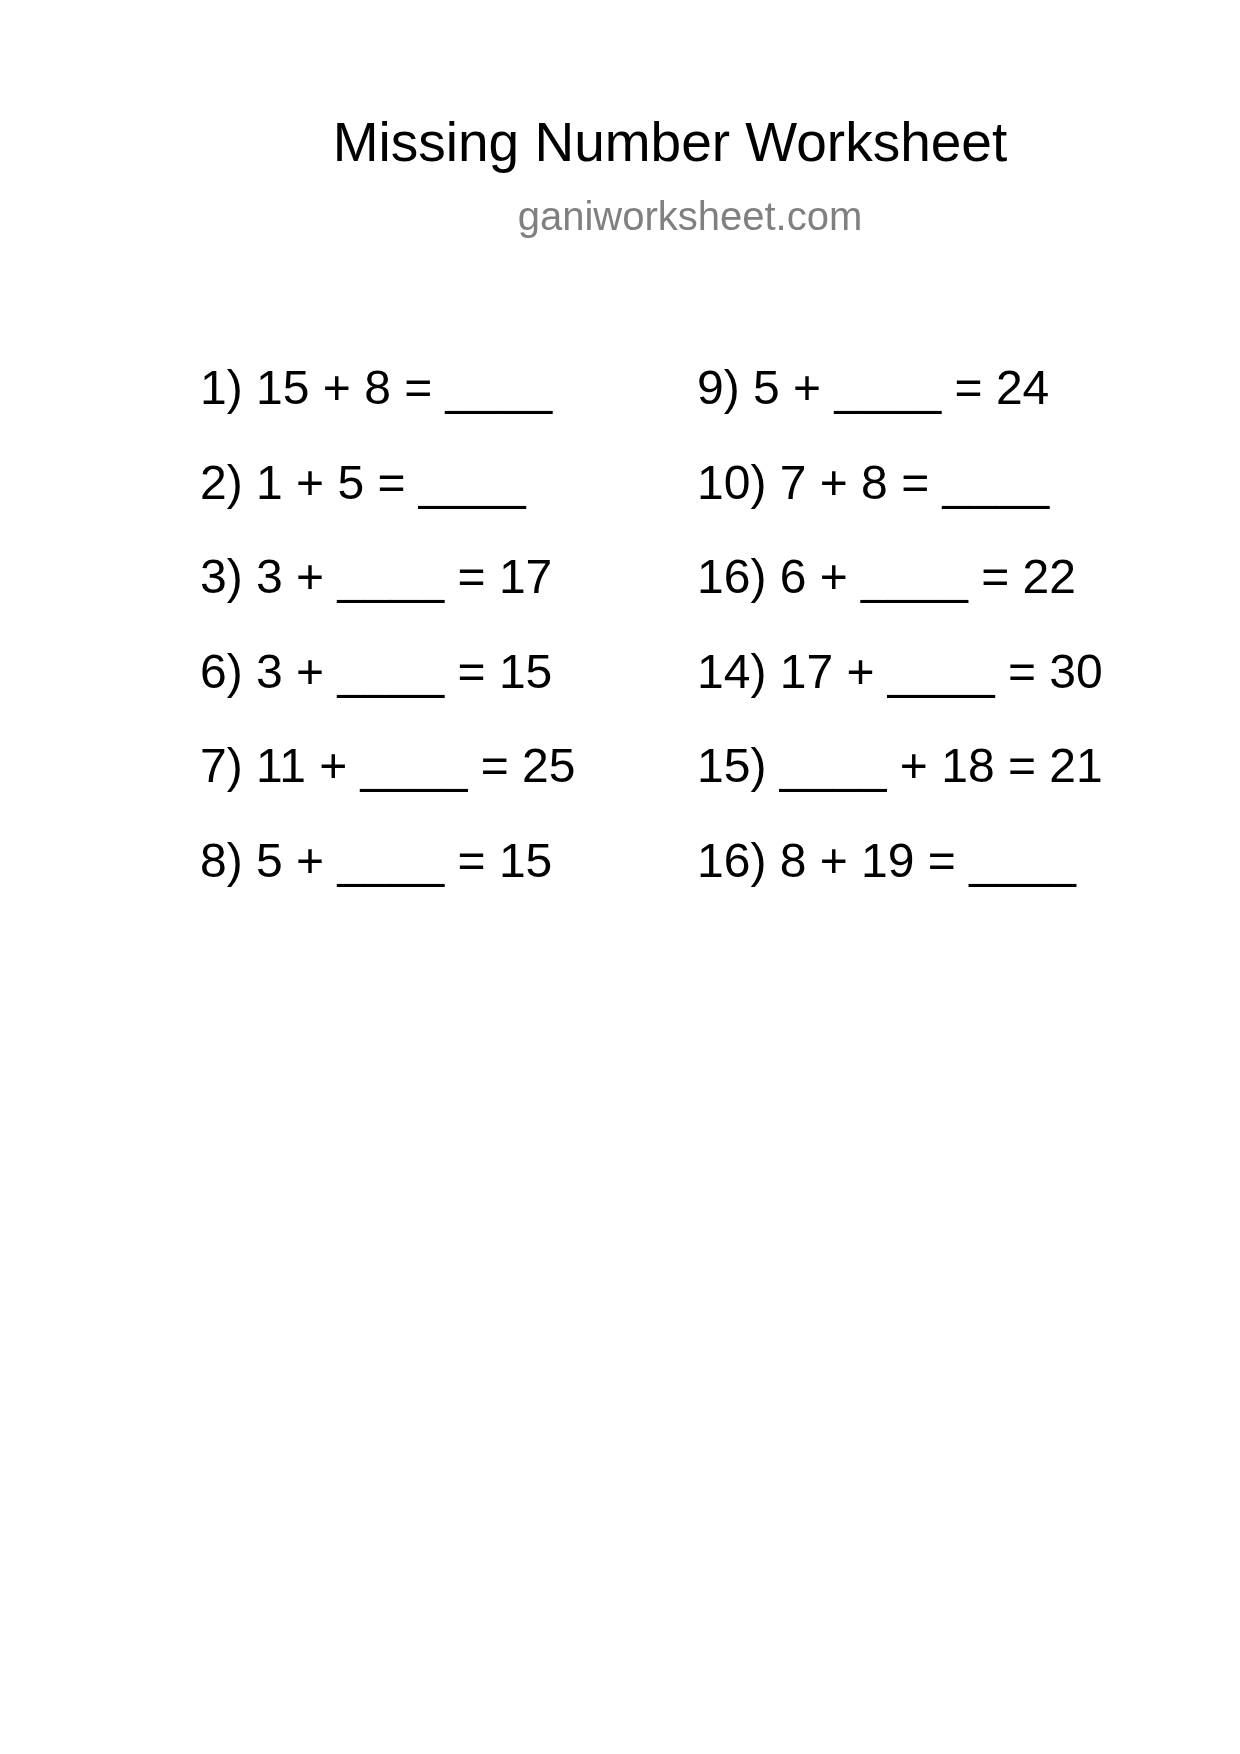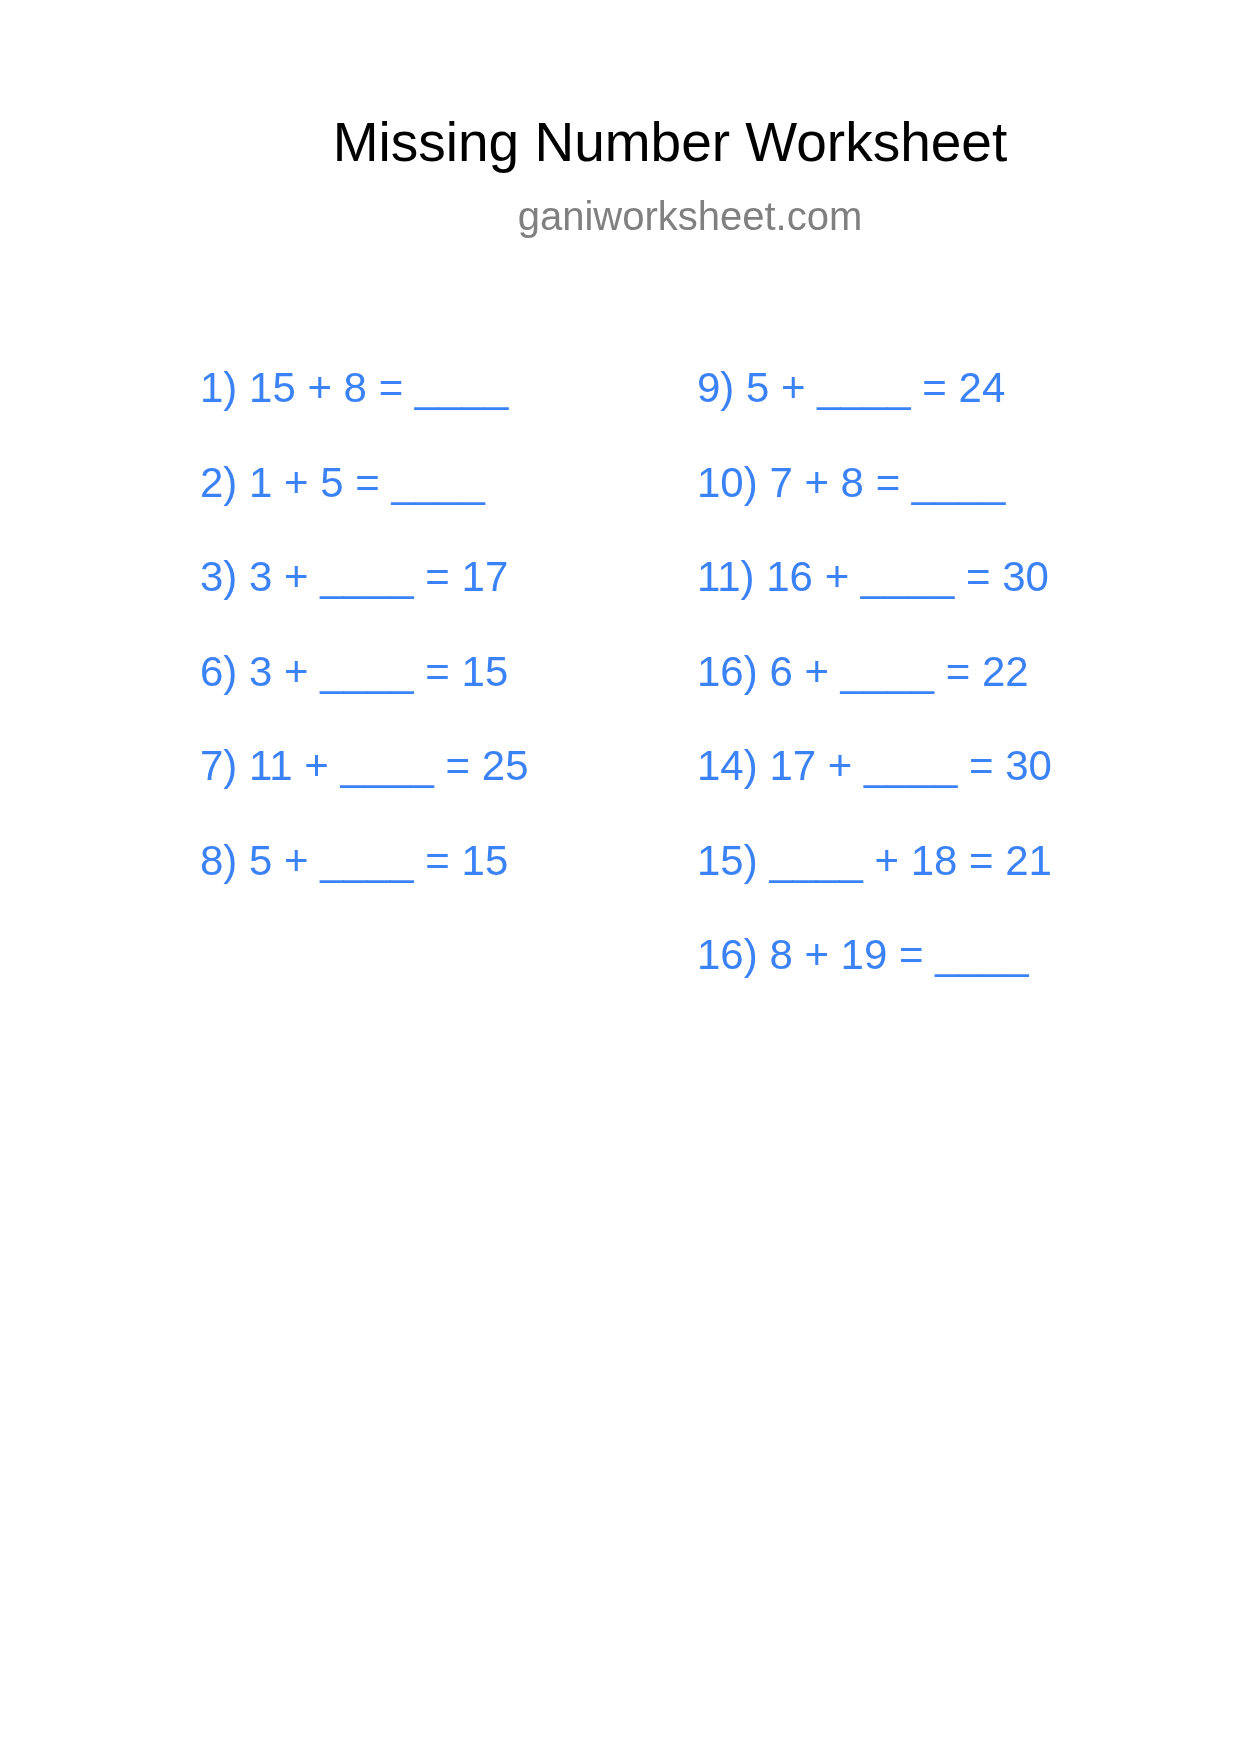--- a/index.html
+++ b/index.html
@@ -47,24 +47,24 @@
       margin: 0;
     }
     .col {
       position: absolute;
       top: 342px;
     }
     .col.left { left: 200px; }
     .col.right { left: 697px; }
     .problem {
       height: 94.5px;
-      font-size: 42px;
+      font-size: 48px;
       line-height: 60px;
       white-space: pre;
-      color: #3b82f6;
+      color: #000000;
     }
     .problem span { display: inline; }
   </style>
 </head>
 <body>
 
 <div class="page">
   <h1 class="title">Missing Number Worksheet</h1>
   <div class="subtitle">ganiworksheet.com</div>
 
@@ -73,19 +73,18 @@
     <div class="problem"><span>2)</span> <span>1 + 5 = ____</span></div>
     <div class="problem"><span>3)</span> <span>3 + ____ = 17</span></div>
     <div class="problem"><span>6)</span> <span>3 + ____ = 15</span></div>
     <div class="problem"><span>7)</span> <span>11 + ____ = 25</span></div>
     <div class="problem"><span>8)</span> <span>5 + ____ = 15</span></div>
   </div>
 
   <div class="col right">
     <div class="problem"><span>9)</span> <span>5 + ____ = 24</span></div>
     <div class="problem"><span>10)</span> <span>7 + 8 = ____</span></div>
-    <div class="problem"><span>11)</span> <span>16 + ____ = 30</span></div>
     <div class="problem"><span>16)</span> <span>6 + ____ = 22</span></div>
     <div class="problem"><span>14)</span> <span>17 + ____ = 30</span></div>
     <div class="problem"><span>15)</span> <span>____ + 18 = 21</span></div>
     <div class="problem"><span>16)</span> <span>8 + 19 = ____</span></div>
   </div>
 </div>
 
 </body></html>

